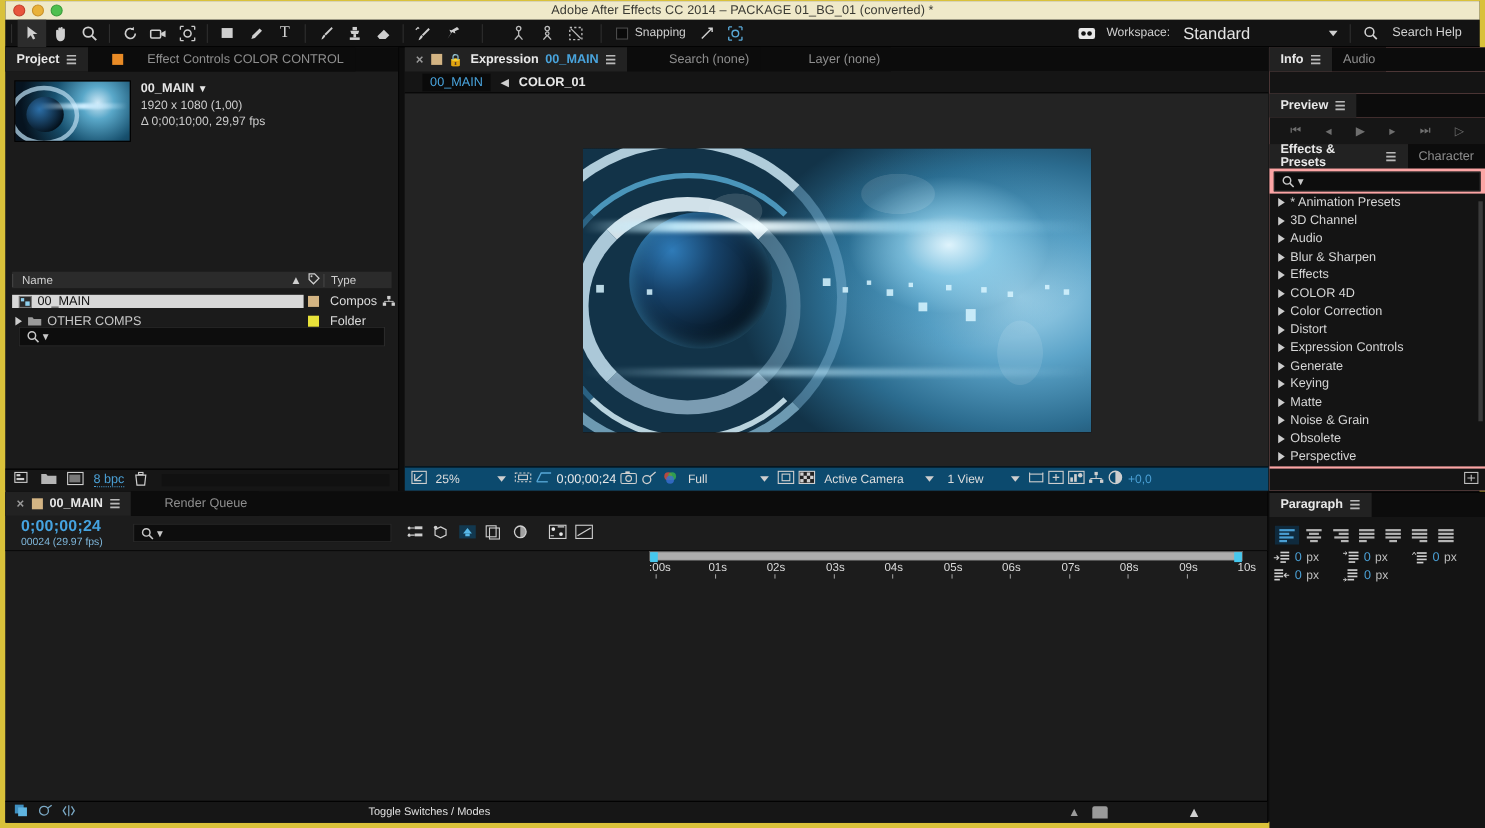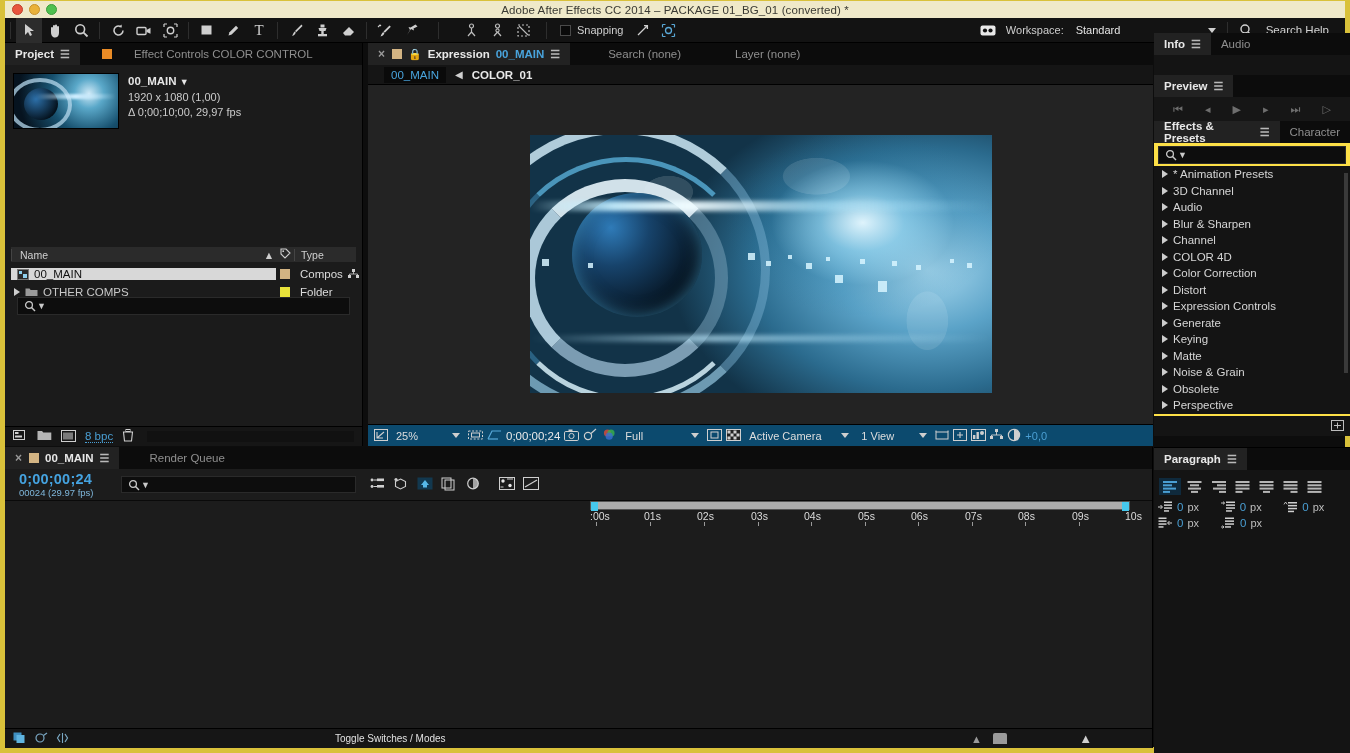--- a/index.html
+++ b/index.html
@@ -30,21 +30,21 @@
             background:#131313; border-bottom:1px solid #000;
             display:flex; align-items:center; }
   .tbtn{ width:26px; height:25px; display:flex; align-items:center; justify-content:center;
          color:#cfcfcf; cursor:default; position:relative; }
   .tbtn svg{ display:block; }
   .tbtn.sel{ background:#2c2c2c; }
   .tsep{ width:1px; height:17px; background:#2e2e2e; margin:0 5px; }
   .snapbox{ width:11px; height:11px; background:#0a0a0a; border:1px solid #4a4a4a; margin-right:6px; }
   .snaplabel{ font-size:11px; color:#cfcfcf; margin-right:6px; }
   .ws-label{ font-size:11px; color:#cfcfcf; margin:0 6px 0 5px; }
-  .ws-val{ font-size:11px; color:#e4e4e4; }
+  .ws-val{ font-size:15px; color:#e4e4e4; }
   .ws-drop{ width:152px; height:18px; display:flex; align-items:center;
             justify-content:space-between; padding:0 6px; }
   .caret-d{ width:0;height:0;border-left:4px solid transparent;border-right:4px solid transparent;
             border-top:5px solid #cfcfcf; }
   .searchhelp{ font-size:11.5px; color:#d2d2d2; margin-left:7px; }
 
   
   .panel{ position:absolute; background:#1c1c1c; }
   .tabbar{ height:22px; background:#0c0c0c; display:flex; align-items:stretch; }
   .tab{ display:flex; align-items:center; gap:6px; padding:0 10px; font-size:11.5px;
@@ -128,21 +128,21 @@
 
   .comp-foot{ position:absolute; left:0; right:0; bottom:0; height:22px; background:#0c4a6e;
               border-top:1px solid #000; display:flex; align-items:center; gap:4px; padding:0 6px; }
   .cf-item{ display:flex; align-items:center; gap:5px; height:18px; padding:0 4px; color:#ddd; font-size:11px; }
   .cf-tc{ color:#e9e9e9; font-size:11.5px; }
   .cf-blue{ color:#4a9fd4; font-size:11px; }
   .mini-caret{ width:0;height:0;border-left:4px solid transparent;border-right:4px solid transparent;
                border-top:5px solid #cfcfcf; }
 
   
-  #right{ left:1149px; top:32px; width:196px; height:403px; background:#fde047; }
+  #right{ left:1149px; top:42px; width:196px; height:403px; background:#fca5a5; }
   .rp-tabs{ height:22px; background:#0c0c0c; display:flex; }
   .info-body{ height:20px; background:#141414; }
   .prev-body{ height:24px; background:#161616; display:flex; align-items:center; justify-content:space-around;
               padding:0 8px; color:#6e6e6e; }
   .eff-search{ height:18px; margin:3px 4px; background:#0d0d0d; border:1px solid #2a2a2a;
                display:flex; align-items:center; padding:0 6px; }
   .eff-list{ position:absolute; left:0; right:0; top:133px; bottom:22px; overflow:hidden; background:#141414; }
   .eff-item{ height:16.5px; display:flex; align-items:center; gap:5px; padding-left:8px;
              font-size:11.5px; color:#d6d6d6; }
   .tri{ width:0;height:0;border-top:4px solid transparent;border-bottom:4px solid transparent;
@@ -681,21 +681,21 @@
       <div class="eff-item">
           <span class="tri"></span>
           <span>Audio</span>
         </div>
       <div class="eff-item">
           <span class="tri"></span>
           <span>Blur &amp; Sharpen</span>
         </div>
       <div class="eff-item">
           <span class="tri"></span>
-          <span>Channel</span>
+          <span>Effects</span>
         </div>
       <div class="eff-item">
           <span class="tri"></span>
           <span>COLOR 4D</span>
         </div>
       <div class="eff-item">
           <span class="tri"></span>
           <span>Color Correction</span>
         </div>
       <div class="eff-item">

